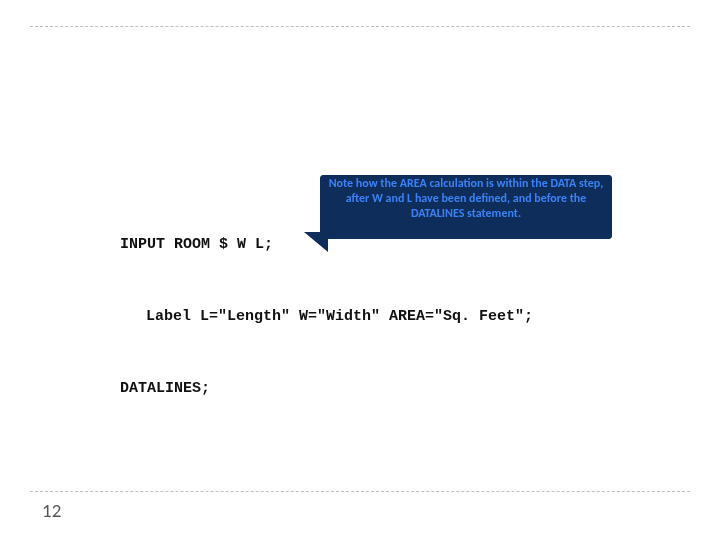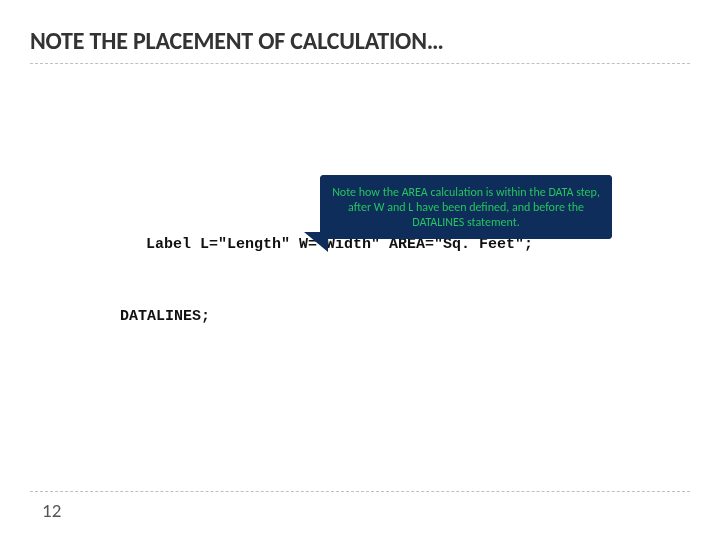--- a/index.html
+++ b/index.html
@@ -52,30 +52,30 @@
   .indent { padding-left: 26px; }
   .callout {
     position: absolute;
     left: 320px;
     top: 175px;
     width: 292px;
     height: 64px;
     background: #0f2d5a;
     border: 1px solid #0f2d5a;
     border-radius: 3px;
-    color: #22c55e;
+    color: #3b82f6;
     font-family: Calibri, Arial, sans-serif;
     font-size: 12px;
     line-height: 15px;
     text-align: center;
     display: flex;
-    align-items: center;
     justify-content: center;
     padding: 0 6px;
     box-sizing: border-box;
+    font-weight: bold;
   }
   .callout-tail {
     position: absolute;
     left: 304px;
     top: 232px;
     width: 0;
     height: 0;
     border-right: 24px solid #0f2d5a;
     border-bottom: 20px solid transparent;
   }
@@ -97,25 +97,25 @@
     border-top: 1.5px dashed #bfbfbf;
     margin: 0 0 24px 0;
   }
 </style>
 </head>
 <body>
 
 <div class="slide">
 
   <div class="title-block">
-    <h1 class="title">NOTE THE PLACEMENT OF CALCULATION…</h1>
     <hr class="dashed-line">
   </div>
 
   <div class="content">
+    <span>INPUT ROOM $ W L;</span>
     <span class="indent">Label L="Length" W="Width" AREA="Sq. Feet";</span>
     <span>DATALINES;</span>
     
     
     
     
   </div>
 
   <div class="callout-tail"></div>
   <div class="callout">

